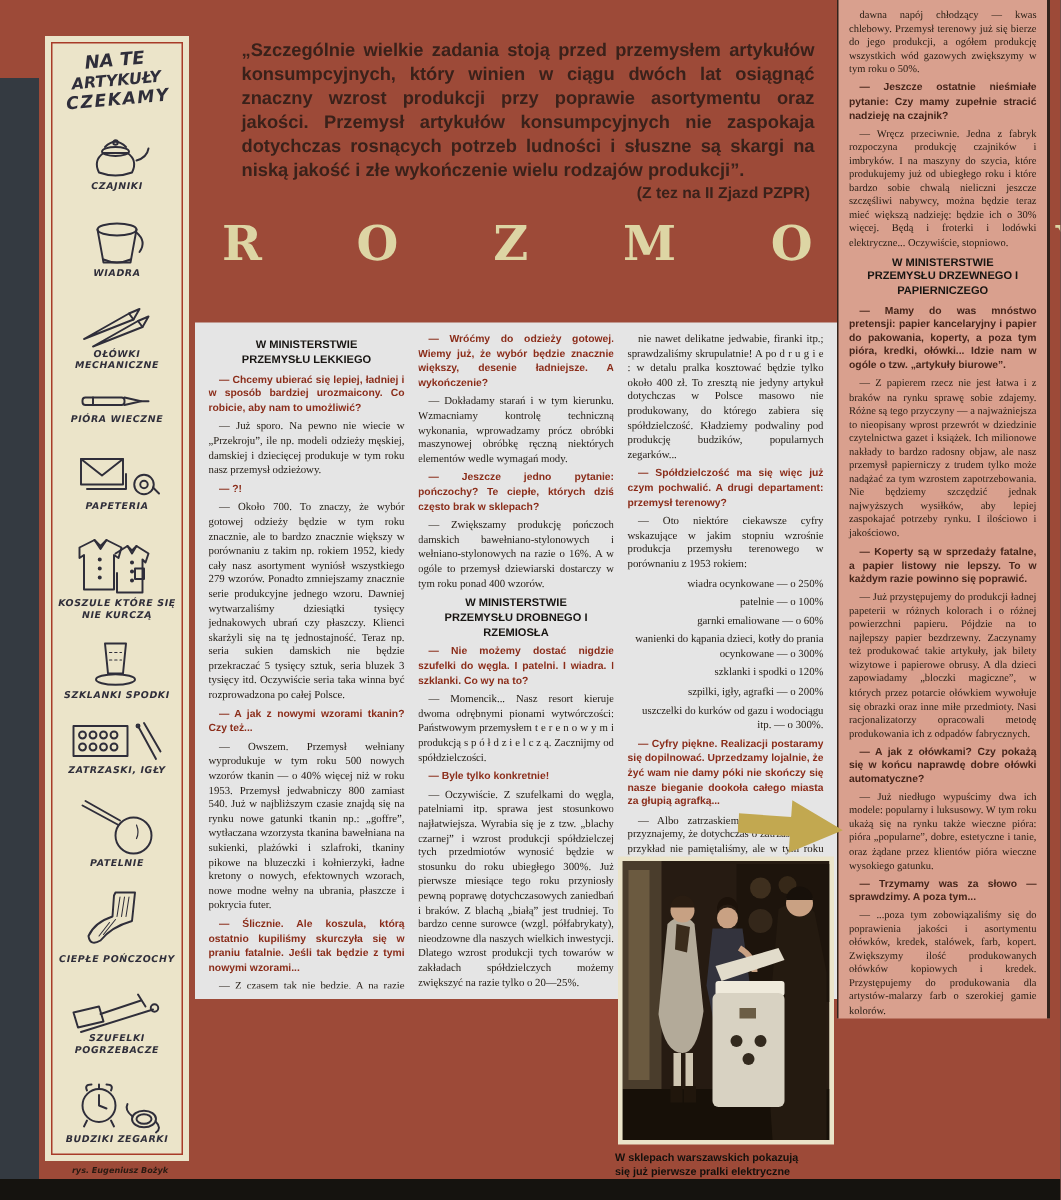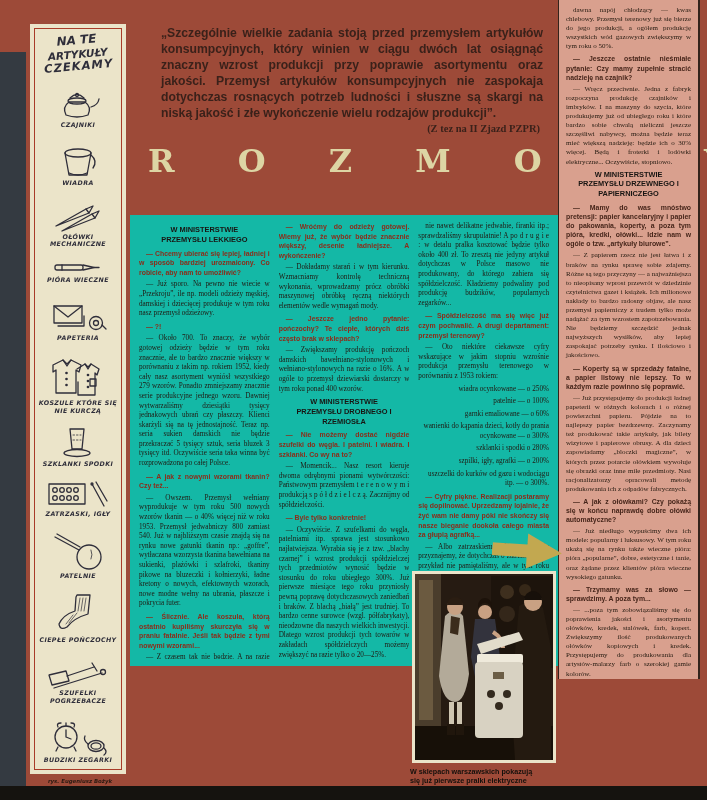--- a/index.html
+++ b/index.html
@@ -22,27 +22,27 @@
   .item svg{stroke:#2f2e3a;fill:none;stroke-width:1.3;stroke-linecap:round;stroke-linejoin:round;}
   .lbl{font-family:"DejaVu Sans",sans-serif;font-style:italic;font-weight:bold;font-size:6.3px;
        line-height:1.2;color:#2f2e3a;text-align:center;letter-spacing:.4px;max-width:86px;}
   .credit{position:absolute;left:32px;top:778px;width:96px;text-align:center;
           font-family:"DejaVu Sans",sans-serif;font-size:5.4px;font-weight:bold;font-style:italic;color:#2a1a12;}
 
   
   .masthead{position:absolute;left:130px;top:0;width:428px;height:228px;background:#9d4a38;color:#3a211a;}
   .quote{margin:25px 15px 0 31px;font-family:"Liberation Sans",sans-serif;font-weight:bold;
          font-size:12.2px;line-height:16px;text-align:justify;}
-  .attr{margin:2px 18px 0 0;text-align:right;font-family:Liberation Serif, serif;
+  .attr{margin:2px 18px 0 0;text-align:right;font-family:Liberation Sans, sans-serif;
         font-weight:bold;font-size:10.5px;}
   .rozmowy{margin:8px 0 0 0;text-align:center;font-family:"DejaVu Serif",serif;font-weight:bold;
            font-size:32px;color:#ddd5a4;letter-spacing:26px;text-indent:18px;white-space:nowrap;}
 
   
-  .panel{position:absolute;left:130px;top:215px;width:428px;height:451px;background:#14b8a6;
+  .panel{position:absolute;left:130px;top:215px;width:428px;height:451px;background:#e5e5e5;
          display:flex;gap:9px;padding:7px 9px;box-sizing:border-box;overflow:hidden;}
   .col{flex:1;overflow:hidden;font-size:7.2px;line-height:9.6px;color:#211a12;text-align:justify;}
   .col p,.pink p{margin:0 0 3px 0;text-indent:7px;}
   p.h{font-family:"Liberation Sans",sans-serif;font-weight:bold;text-align:center;text-indent:0;
       font-size:7.4px;line-height:9.8px;margin:3px 12px 4px;color:#181512;}
   p.q{font-family:"Liberation Sans",sans-serif;font-weight:bold;color:#8b2d1a;font-size:6.9px;}
   .pink p.q{color:#46251a;}
   p.li{text-align:right;text-indent:4px;}
   p.star{text-align:center;text-indent:0;font-weight:bold;}
   p.qb{font-family:"Liberation Sans",sans-serif;font-weight:bold;color:#2c1b12;font-size:6.9px;}
@@ -252,21 +252,21 @@
         <p class="a">— Po pierwsze: te niefortunne nie wyszły z podległych nam wytwórni. Nasze pralki piorą pięk-</p>
       </div>
     <div class="col">
         <p class="a">nie nawet delikatne jedwabie, firanki itp.; sprawdzaliśmy skrupulatnie! A po d r u g i e : w detalu pralka kosztować będzie tylko około 400 zł. To zresztą nie jedyny artykuł dotychczas w Polsce masowo nie produkowany, do którego zabiera się spółdzielczość. Kładziemy podwaliny pod produkcję budzików, popularnych zegarków...</p>
         <p class="q">— Spółdzielczość ma się więc już czym pochwalić. A drugi departament: przemysł terenowy?</p>
         <p class="a">— Oto niektóre ciekawsze cyfry wskazujące w jakim stopniu wzrośnie produkcja przemysłu terenowego w porównaniu z 1953 rokiem:</p>
         <p class="li">wiadra ocynkowane — o 250%</p>
         <p class="li">patelnie — o 100%</p>
         <p class="li">garnki emaliowane — o 60%</p>
         <p class="li">wanienki do kąpania dzieci, kotły do prania ocynkowane — o 300%</p>
-        <p class="li">szklanki i spodki o 280%</p>
+        <p class="li">szklanki i spodki o 120%</p>
         <p class="li">szpilki, igły, agrafki — o 200%</p>
         <p class="li">uszczelki do kurków od gazu i wodociągu itp. — o 300%.</p>
         <p class="q">— Cyfry piękne. Realizacji postaramy się dopilnować. Uprzedzamy lojalnie, że żyć wam nie damy póki nie skończy się nasze bieganie dookoła całego miasta za głupią agrafką...</p>
         <p class="a">— Albo zatrzaskiem... I my lojalnie przyznajemy, że dotychczas o zatrzaskach na przykład nie pamiętaliśmy, ale w tym roku przystępujemy do ich produkcji. Także w tym roku „odkrywamy” na nowo ulubiony kiedyś a zapomniany od</p>
       </div>
   </section>
 
   <section class="pink">
       <p class="a">dawna napój chłodzący — kwas chlebowy. Przemysł terenowy już się bierze do jego produkcji, a ogółem produkcję wszystkich wód gazowych zwiększymy w tym roku o 50%.</p>
       <p class="q">— Jeszcze ostatnie nieśmiałe pytanie: Czy mamy zupełnie stracić nadzieję na czajnik?</p>

